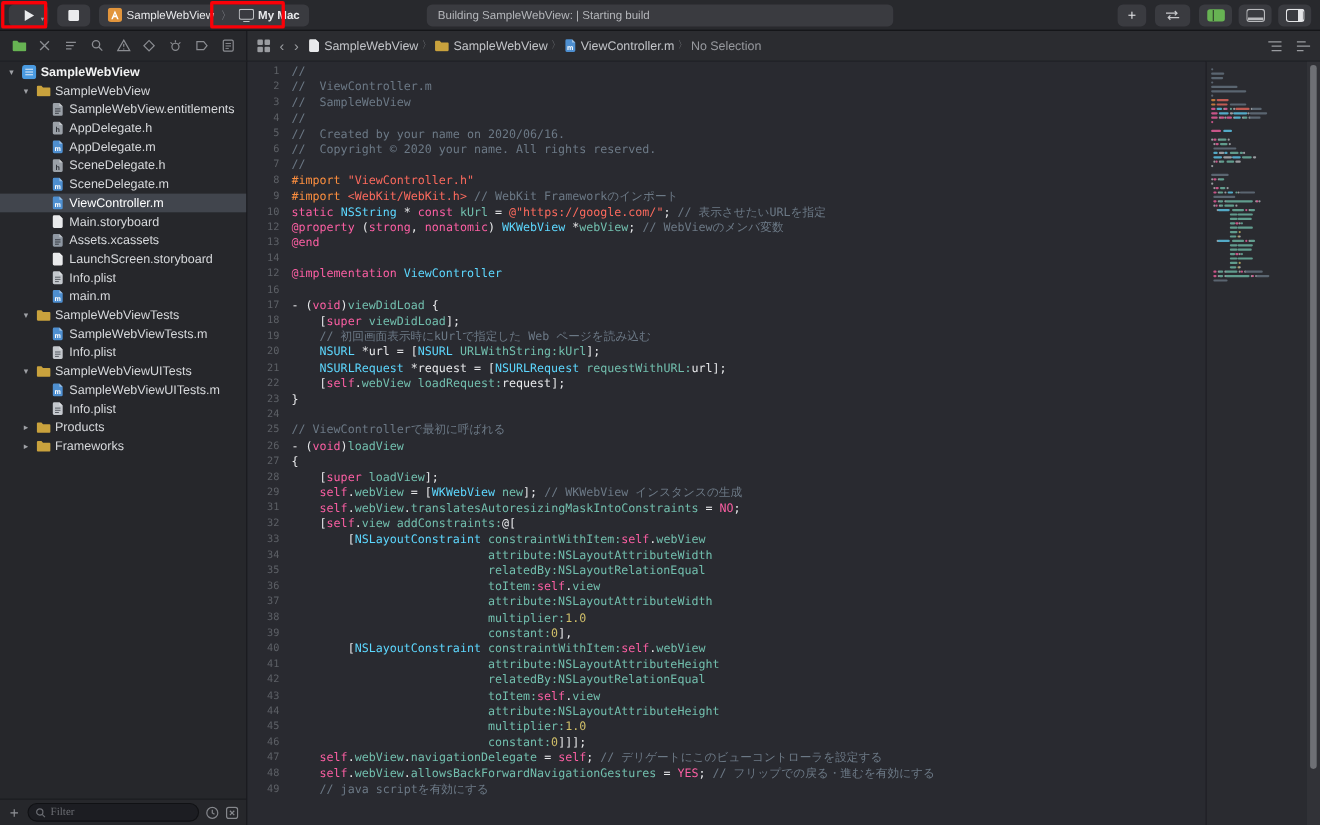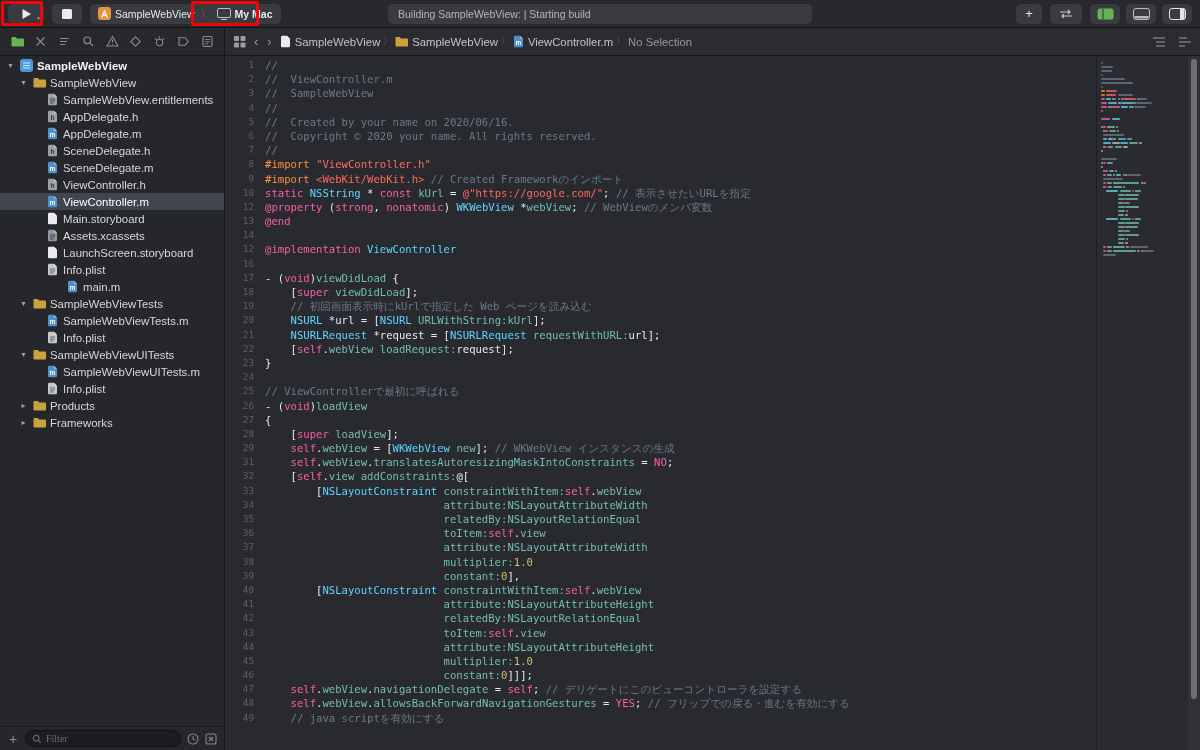--- a/index.html
+++ b/index.html
@@ -337,31 +337,20 @@
             <span class="disc"></span>
             <span class="ticon">
               <svg width="11" height="13" viewBox="0 0 11 13">
                 <path d="M1 2a1.3 1.3 0 0 1 1.3-1.3H7l3 3v7.3A1.3 1.3 0 0 1 8.7 12.3H2.3A1.3 1.3 0 0 1 1 11z" fill="#4e8fd0"></path>
                 <path d="M7 .7l3 3H7z" fill="rgba(255,255,255,.45)"></path>
                 <text x="5.4" y="10.4" text-anchor="middle" font-size="6.5" font-weight="bold" fill="#ffffff">m</text>
               </svg>
             </span>
             <span class="tlabel">SceneDelegate.m</span>
           </div>
-          <div class="tree-row" style="padding-left: 32px;">
-            <span class="disc"></span>
-            <span class="ticon">
-              <svg width="11" height="13" viewBox="0 0 11 13">
-                <path d="M1 2a1.3 1.3 0 0 1 1.3-1.3H7l3 3v7.3A1.3 1.3 0 0 1 8.7 12.3H2.3A1.3 1.3 0 0 1 1 11z" fill="#9ba1a8"></path>
-                <path d="M7 .7l3 3H7z" fill="rgba(255,255,255,.45)"></path>
-                <text x="5.4" y="10.4" text-anchor="middle" font-size="6.5" font-weight="bold" fill="#30343a">h</text>
-              </svg>
-            </span>
-            <span class="tlabel">ViewController.h</span>
-          </div>
           <div class="tree-row selected" style="padding-left: 32px;">
             <span class="disc"></span>
             <span class="ticon">
               <svg width="11" height="13" viewBox="0 0 11 13">
                 <path d="M1 2a1.3 1.3 0 0 1 1.3-1.3H7l3 3v7.3A1.3 1.3 0 0 1 8.7 12.3H2.3A1.3 1.3 0 0 1 1 11z" fill="#4e8fd0"></path>
                 <path d="M7 .7l3 3H7z" fill="rgba(255,255,255,.45)"></path>
                 <text x="5.4" y="10.4" text-anchor="middle" font-size="6.5" font-weight="bold" fill="#ffffff">m</text>
               </svg>
             </span>
             <span class="tlabel">ViewController.m</span>
@@ -401,21 +390,21 @@
             <span class="disc"></span>
             <span class="ticon">
               <svg width="11" height="13" viewBox="0 0 11 13">
                 <path d="M1 2a1.3 1.3 0 0 1 1.3-1.3H7l3 3v7.3A1.3 1.3 0 0 1 8.7 12.3H2.3A1.3 1.3 0 0 1 1 11z" fill="#c4c8cd"></path>
                 <path d="M7 .7l3 3H7z" fill="rgba(255,255,255,.45)"></path>
                 <path d="M3 6h5M3 8h5M3 10h3.5" stroke="#565b62" stroke-width="0.9"></path>
               </svg>
             </span>
             <span class="tlabel">Info.plist</span>
           </div>
-          <div class="tree-row" style="padding-left: 52px;">
+          <div class="tree-row" style="padding-left: 32px;">
             <span class="disc"></span>
             <span class="ticon">
               <svg width="11" height="13" viewBox="0 0 11 13">
                 <path d="M1 2a1.3 1.3 0 0 1 1.3-1.3H7l3 3v7.3A1.3 1.3 0 0 1 8.7 12.3H2.3A1.3 1.3 0 0 1 1 11z" fill="#4e8fd0"></path>
                 <path d="M7 .7l3 3H7z" fill="rgba(255,255,255,.45)"></path>
                 <text x="5.4" y="10.4" text-anchor="middle" font-size="6.5" font-weight="bold" fill="#ffffff">m</text>
               </svg>
             </span>
             <span class="tlabel">main.m</span>
           </div>
@@ -528,21 +517,21 @@
 
     <div class="editor" id="code">
         <div class="code-row"><span class="ln">1</span><span class="lt"><span class="tk-c">//</span></span></div>
         <div class="code-row"><span class="ln">2</span><span class="lt"><span class="tk-c">//  ViewController.m</span></span></div>
         <div class="code-row"><span class="ln">3</span><span class="lt"><span class="tk-c">//  SampleWebView</span></span></div>
         <div class="code-row"><span class="ln">4</span><span class="lt"><span class="tk-c">//</span></span></div>
         <div class="code-row"><span class="ln">5</span><span class="lt"><span class="tk-c">//  Created by your name on 2020/06/16.</span></span></div>
         <div class="code-row"><span class="ln">6</span><span class="lt"><span class="tk-c">//  Copyright © 2020 your name. All rights reserved.</span></span></div>
         <div class="code-row"><span class="ln">7</span><span class="lt"><span class="tk-c">//</span></span></div>
         <div class="code-row"><span class="ln">8</span><span class="lt"><span class="tk-d">#import </span><span class="tk-s">"ViewController.h"</span></span></div>
-        <div class="code-row"><span class="ln">9</span><span class="lt"><span class="tk-d">#import </span><span class="tk-s">&lt;WebKit/WebKit.h&gt;</span><span class="tk-p"> </span><span class="tk-c">// Created Frameworkのインポート</span></span></div>
+        <div class="code-row"><span class="ln">9</span><span class="lt"><span class="tk-d">#import </span><span class="tk-s">&lt;WebKit/WebKit.h&gt;</span><span class="tk-p"> </span><span class="tk-c">// WebKit Frameworkのインポート</span></span></div>
         <div class="code-row"><span class="ln">10</span><span class="lt"><span class="tk-k">static</span><span class="tk-p"> </span><span class="tk-t">NSString</span><span class="tk-p"> * </span><span class="tk-k">const</span><span class="tk-p"> </span><span class="tk-m">kUrl</span><span class="tk-p"> = </span><span class="tk-s">@"https://google.com/"</span><span class="tk-p">; </span><span class="tk-c">// 表示させたいURLを指定</span></span></div>
         <div class="code-row"><span class="ln">12</span><span class="lt"><span class="tk-k">@property</span><span class="tk-p"> (</span><span class="tk-k">strong</span><span class="tk-p">, </span><span class="tk-k">nonatomic</span><span class="tk-p">) </span><span class="tk-t">WKWebView</span><span class="tk-p"> *</span><span class="tk-m">webView</span><span class="tk-p">; </span><span class="tk-c">// WebViewのメンバ変数</span></span></div>
         <div class="code-row"><span class="ln">13</span><span class="lt"><span class="tk-k">@end</span></span></div>
         <div class="code-row"><span class="ln">14</span><span class="lt"></span></div>
         <div class="code-row"><span class="ln">12</span><span class="lt"><span class="tk-k">@implementation</span><span class="tk-p"> </span><span class="tk-t">ViewController</span></span></div>
         <div class="code-row"><span class="ln">16</span><span class="lt"></span></div>
         <div class="code-row"><span class="ln">17</span><span class="lt"><span class="tk-p">- (</span><span class="tk-k">void</span><span class="tk-p">)</span><span class="tk-m">viewDidLoad</span><span class="tk-p"> {</span></span></div>
         <div class="code-row"><span class="ln">18</span><span class="lt"><span class="tk-p">    [</span><span class="tk-k">super</span><span class="tk-p"> </span><span class="tk-m">viewDidLoad</span><span class="tk-p">];</span></span></div>
         <div class="code-row"><span class="ln">19</span><span class="lt"><span class="tk-c">    // 初回画面表示時にkUrlで指定した Web ページを読み込む</span></span></div>
         <div class="code-row"><span class="ln">20</span><span class="lt"><span class="tk-p">    </span><span class="tk-t">NSURL</span><span class="tk-p"> *url = [</span><span class="tk-t">NSURL</span><span class="tk-p"> </span><span class="tk-m">URLWithString:</span><span class="tk-m">kUrl</span><span class="tk-p">];</span></span></div>

